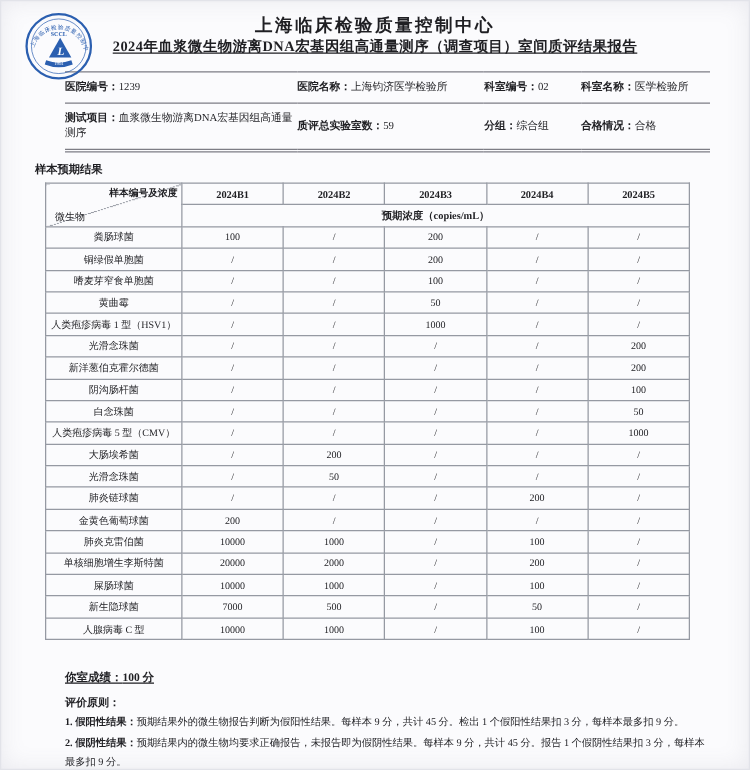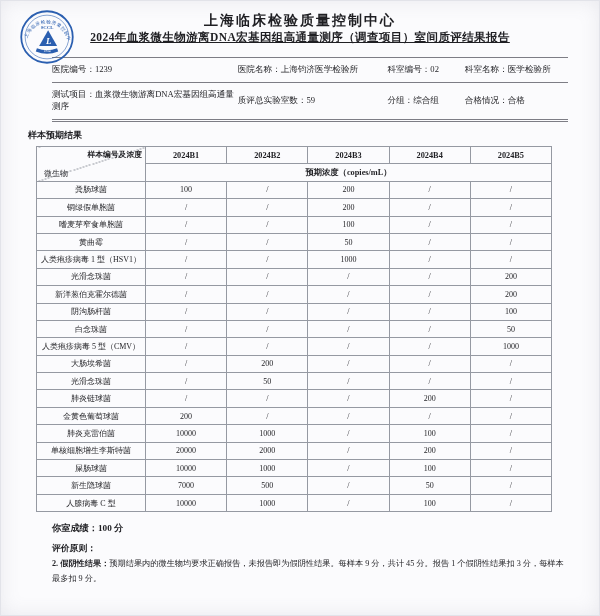--- a/index.html
+++ b/index.html
@@ -20,42 +20,42 @@
   .org-title{font-size:14px;font-weight:bold;letter-spacing:2px;}
   .report-title{font-size:11.5px;font-weight:bold;letter-spacing:.4px;text-decoration:underline;}
   
   .info-table{
     width:516px;margin:12px 0 0 52px;border-collapse:collapse;
     font-size:8.6px;
   }
   .info-table td{padding:6px 2px 6px 0;vertical-align:middle;}
   .info-table tr{border-top:1px solid #7d7d85;}
   .info-table tr:last-child{border-bottom:3px double #7d7d85;}
-  .ilabel{font-weight:normal;}
+  .ilabel{font-weight:bold;}
   .c1{width:36%;} .c2{width:29%;} .c3{width:15%;} .c4{width:20%;}
   
   .section-title{font-size:9px;font-weight:bold;margin:7px 0 4px 28px;}
   
   .results{
     width:516px;margin-left:36px;border-collapse:collapse;table-layout:fixed;
     font-size:8px;text-align:center;
   }
   .results th,.results td{
     border:1px solid #9599a2;height:16.4px;padding:0 1px;
     font-weight:normal;overflow:hidden;white-space:nowrap;
   }
   .results thead th{font-weight:bold;font-size:8.3px;}
   .corner{
     position:relative;width:106px;
     background:linear-gradient(to bottom right,transparent 49.55%,#9599a2 49.55%,#9599a2 50.45%,transparent 50.45%);
   }
   .corner .ctop{position:absolute;top:2px;right:3px;font-size:7.8px;font-weight:bold;}
   .corner .cbot{position:absolute;bottom:2px;left:7px;font-size:8px;font-weight:normal;}
   
-  .score-line{margin:10px 0 0 52px;font-size:9.2px;font-weight:bold;}
+  .score-line{margin:24px 0 0 52px;font-size:9.2px;font-weight:bold;text-decoration:underline;}
   .principles{margin:8px 0 0 52px;width:516px;font-size:8.2px;}
   .p-title{font-weight:bold;font-size:8.8px;margin-bottom:2px;font-family:Liberation Mono, monospace;}
   .p-item{line-height:1.82;margin-top:2px;}
   .p-lead{font-weight:bold;}
 </style>
 </head>
 <body>
 
 <div class="page">
 
@@ -271,17 +271,18 @@
         </tr>
       </tbody>
   </table>
 
   <div class="score-line">
     <span>你室成绩：</span><span>100 分</span>
   </div>
 
   <div class="principles">
     <div class="p-title">评价原则：</div>
+    <div class="p-item"><span class="p-lead">1. 假阳性结果：</span><span>预期结果外的微生物报告判断为假阳性结果。每样本 9 分，共计 45 分。检出 1 个假阳性结果扣 3 分，每样本最多扣 9 分。</span></div>
     <div class="p-item"><span class="p-lead">2. 假阴性结果：</span><span>预期结果内的微生物均要求正确报告，未报告即为假阴性结果。每样本 9 分，共计 45 分。报告 1 个假阴性结果扣 3 分，每样本最多扣 9 分。</span></div>
 
   </div>
 
 </div>
 
 </body></html>

